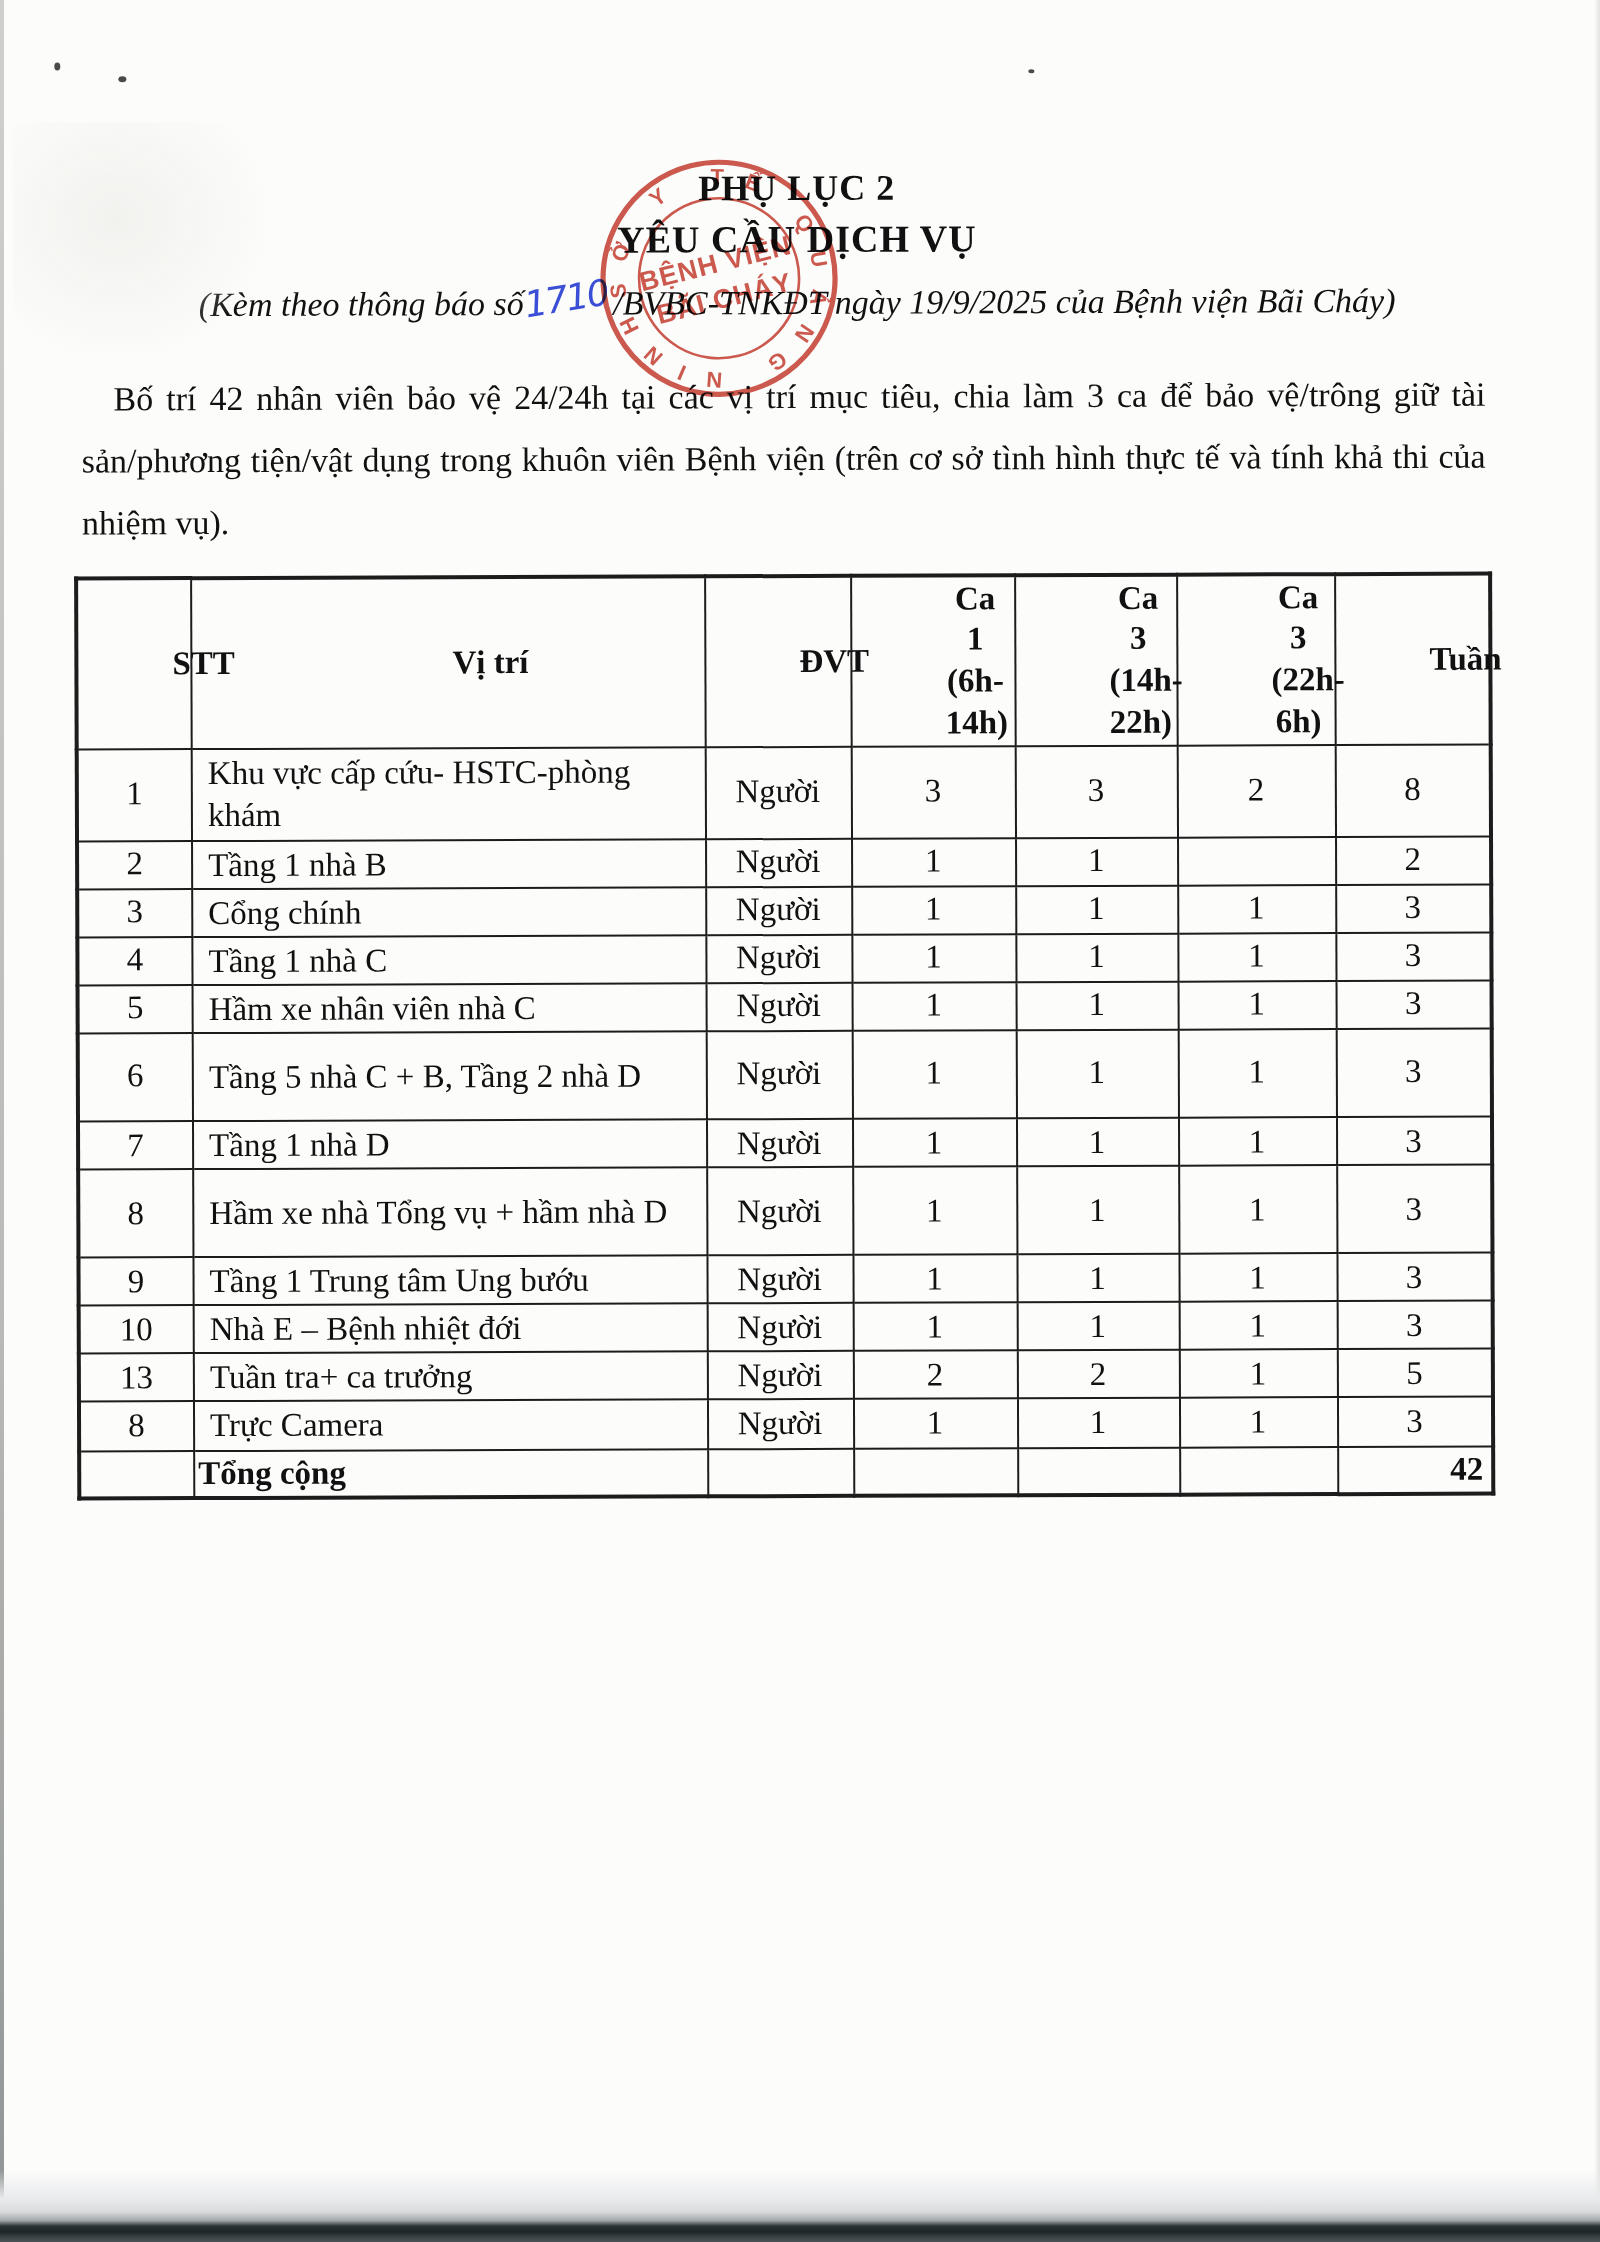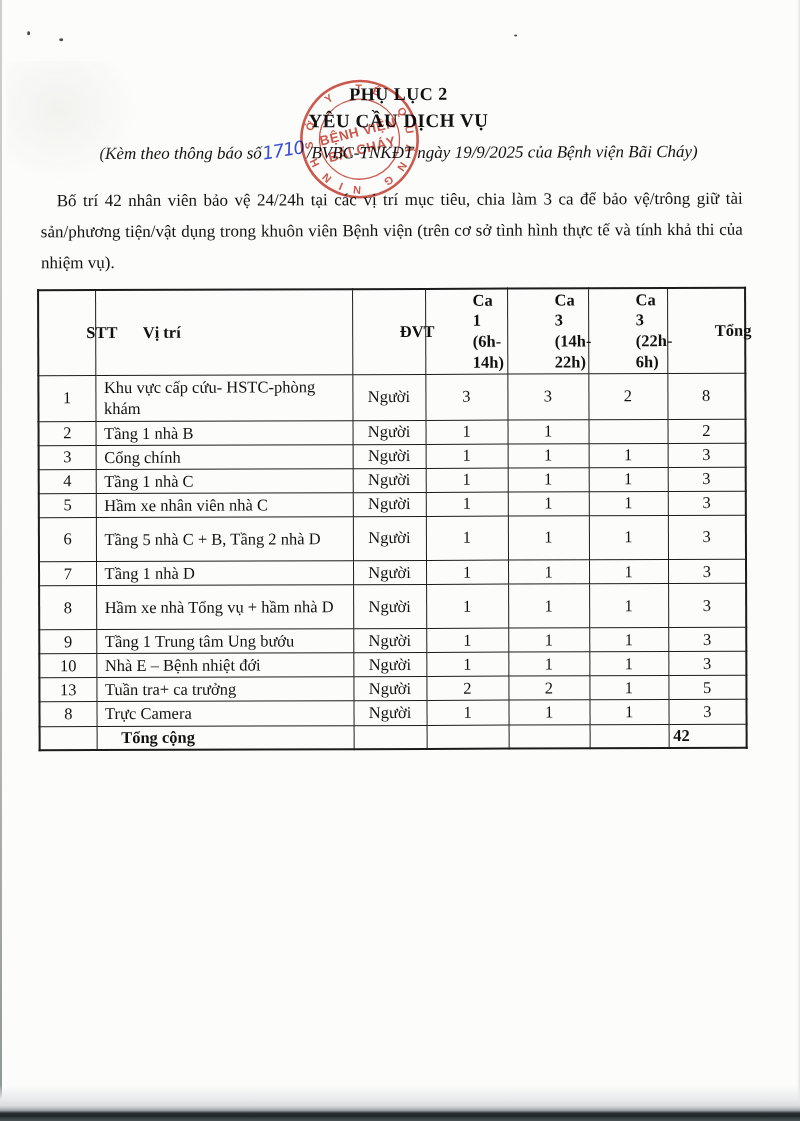--- a/index.html
+++ b/index.html
@@ -68,29 +68,29 @@
   }
 
   
   table{
     border-collapse:collapse;table-layout:fixed;
     margin:10px 0 0 38px;width:707px;
     font-size:16.5px;
   }
   th,td{border:1.5px solid var(--line);vertical-align:middle;padding:1px 4px;}
   table{border:2.5px solid var(--line);}
-  th{font-weight:700;text-align:left;white-space:pre-line;line-height:1.25;padding-left:47px;}
+  th{font-weight:700;text-align:center;white-space:pre-line;line-height:1.25;padding-left:47px;}
   .th-head{height:69px;}
   td.c{text-align:center;}
   td.vitri{text-align:left;padding-left:8px;line-height:1.28;}
   tr.h44{height:44px;}
   tr.h24{height:24px;}
   tr.h23{height:23px;}
-  .total-label{font-weight:700;padding-left:24px;}
-  .total-value{font-weight:700;text-align:left;margin-left:33px;}
+  .total-label{font-weight:700;padding-left:2px;}
+  .total-value{font-weight:700;text-align:right;margin-left:33px;}
 </style>
 </head>
 <body>
 
 <div class="doc">
 
   <div class="smudge"></div>
   <div class="speck" style="left:29px;top:30px;width:3px;height:4px;"></div>
   <div class="speck" style="left:61px;top:37px;width:4px;height:3px;"></div>
   <div class="speck" style="left:516px;top:35px;width:3px;height:2px;"></div>
@@ -136,21 +136,21 @@
         <th>ĐVT</th>
         <th>Ca 1
 (6h-
 14h)</th>
         <th>Ca 3
 (14h-
 22h)</th>
         <th>Ca 3
 (22h-
 6h)</th>
-        <th>Tổng</th>
+        <th>Tuần</th>
       </tr>
     </thead>
     <tbody>
       <tr class="h44">
         <td class="c">1</td>
         <td class="vitri">Khu vực cấp cứu- HSTC-phòng khám</td>
         <td class="c">Người</td>
         <td class="c">3</td>
         <td class="c">3</td>
         <td class="c">2</td>

